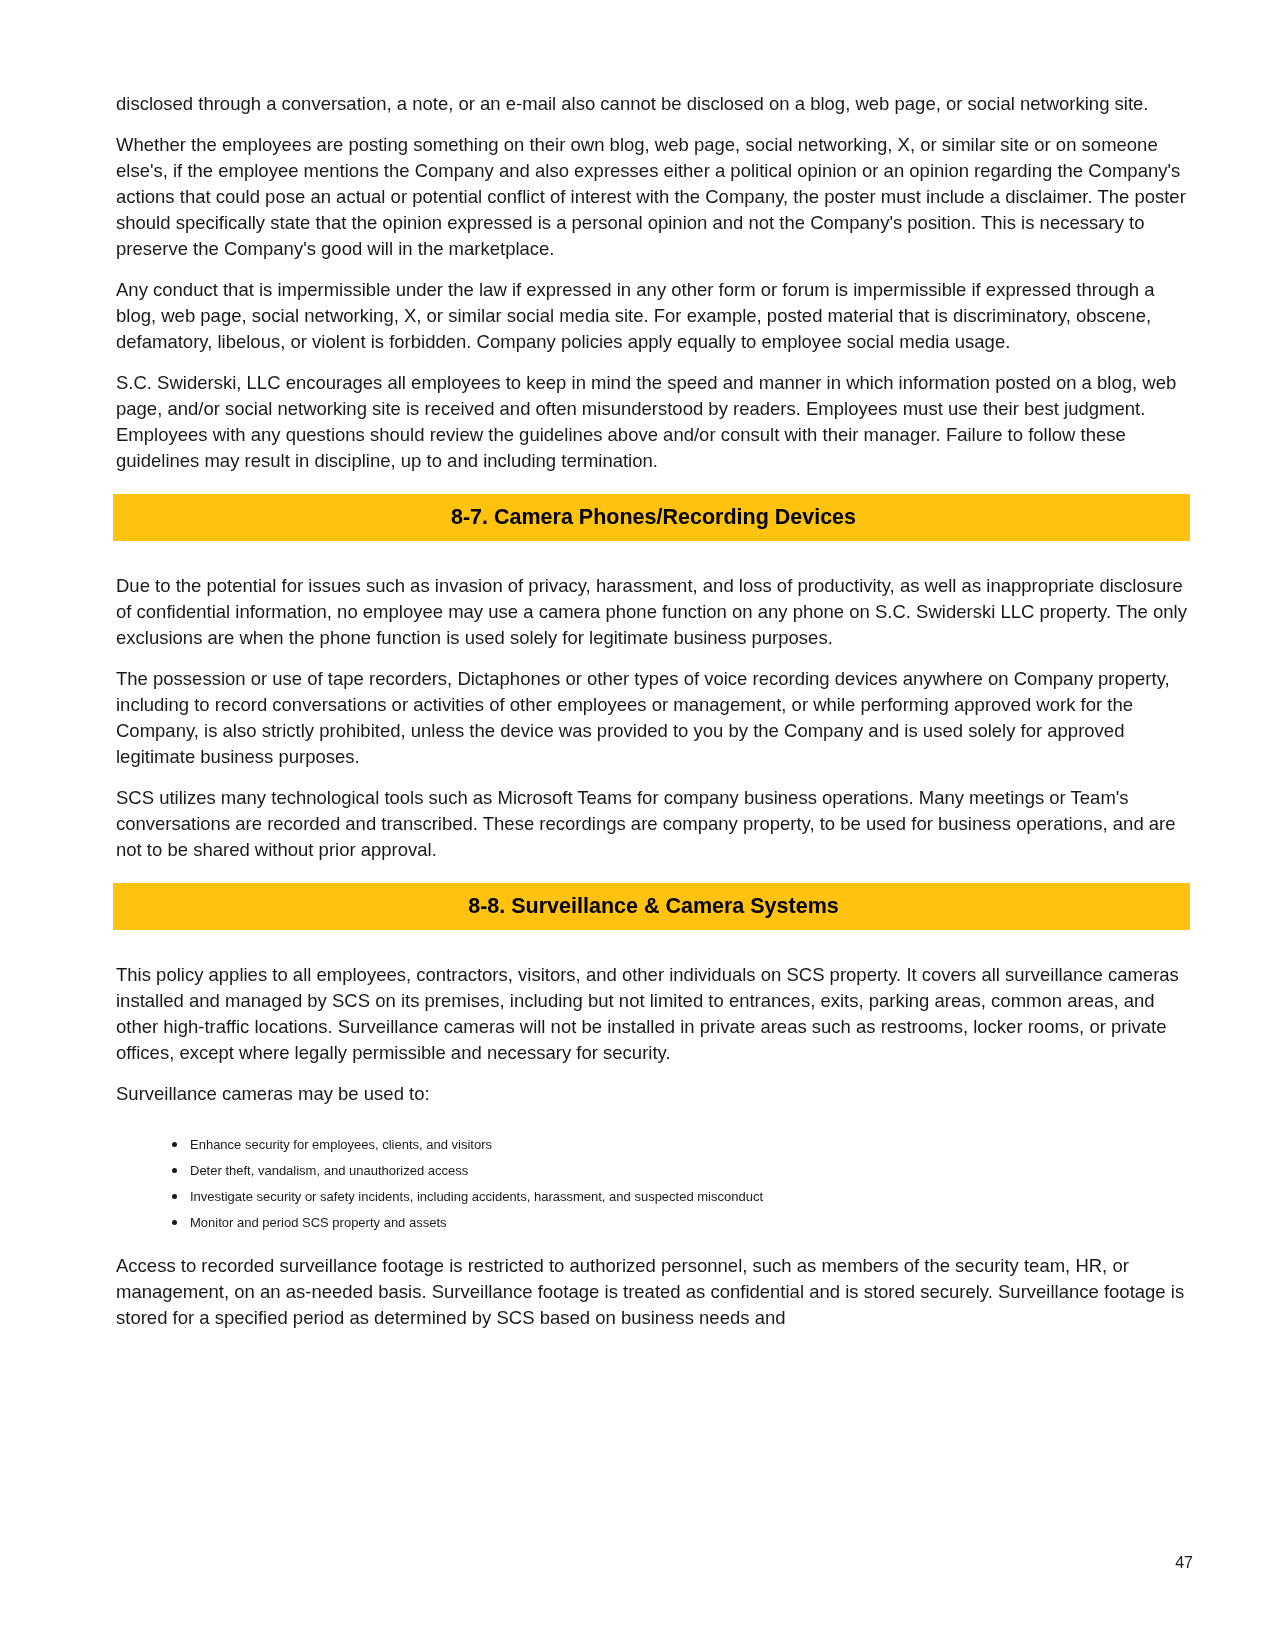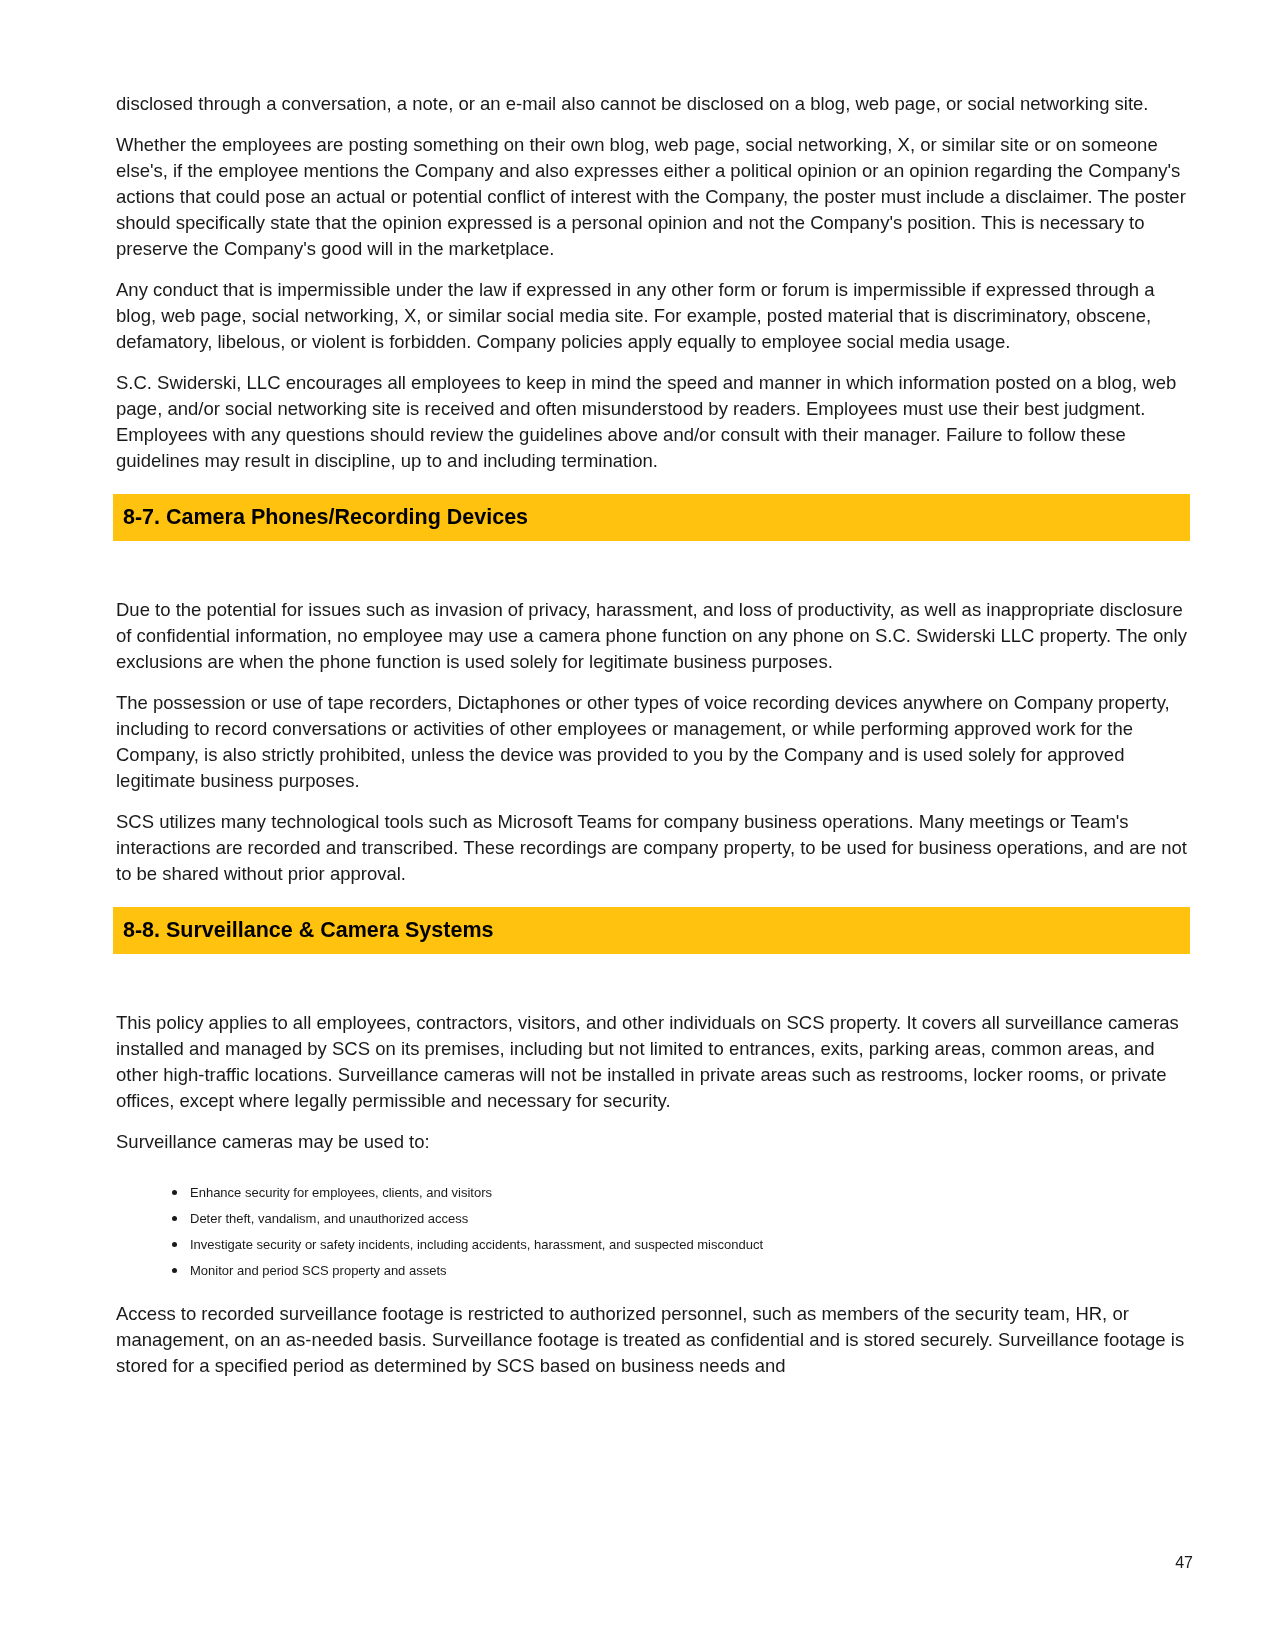--- a/index.html
+++ b/index.html
@@ -25,22 +25,23 @@
     margin: 0 0 15px 0;
     max-width: 1097px;
     letter-spacing: 0;
   }
   .section-heading {
     background: #FFC20E;
     color: #000000;
     font-size: 21.5px;
     font-weight: bold;
     line-height: 27px;
-    margin: 20px -3px 56px -3px;
+    margin: 20px -3px 32px -3px;
     padding: 10px 6px 10px 10px;
+    text-align: center;
   }
   .list-intro {
     margin-bottom: 16px;
   }
   ul.bullet-list {
     margin: 24px 0 0 0;
     padding: 0 0 0 72px;
     list-style-type: disc;
   }
   ul.bullet-list li {
@@ -75,21 +76,21 @@
   <p class="body-text">Any conduct that is impermissible under the law if expressed in any other form or forum is impermissible if expressed through a blog, web page, social networking, X, or similar social media site. For example, posted material that is discriminatory, obscene, defamatory, libelous, or violent is forbidden. Company policies apply equally to employee social media usage.</p>
 
   <p class="body-text">S.C. Swiderski, LLC encourages all employees to keep in mind the speed and manner in which information posted on a blog, web page, and/or social networking site is received and often misunderstood by readers. Employees must use their best judgment. Employees with any questions should review the guidelines above and/or consult with their manager. Failure to follow these guidelines may result in discipline, up to and including termination.</p>
 
   <h2 class="section-heading">8-7. Camera Phones/Recording Devices</h2>
 
   <p class="body-text">Due to the potential for issues such as invasion of privacy, harassment, and loss of productivity, as well as inappropriate disclosure of confidential information, no employee may use a camera phone function on any phone on S.C. Swiderski LLC property. The only exclusions are when the phone function is used solely for legitimate business purposes.</p>
 
   <p class="body-text">The possession or use of tape recorders, Dictaphones or other types of voice recording devices anywhere on Company property, including to record conversations or activities of other employees or management, or while performing approved work for the Company, is also strictly prohibited, unless the device was provided to you by the Company and is used solely for approved legitimate business purposes.</p>
 
-  <p class="body-text">SCS utilizes many technological tools such as Microsoft Teams for company business operations. Many meetings or Team's interactions are recorded and transcribed. These recordings are company property, to be used for business operations, and are not to be shared without prior approval.</p>
+  <p class="body-text">SCS utilizes many technological tools such as Microsoft Teams for company business operations. Many meetings or Team's conversations are recorded and transcribed. These recordings are company property, to be used for business operations, and are not to be shared without prior approval.</p>
 
   <h2 class="section-heading">8-8. Surveillance &amp; Camera Systems</h2>
 
 
   <p class="body-text">This policy applies to all employees, contractors, visitors, and other individuals on SCS property. It covers all surveillance cameras installed and managed by SCS on its premises, including but not limited to entrances, exits, parking areas, common areas, and other high-traffic locations. Surveillance cameras will not be installed in private areas such as restrooms, locker rooms, or private offices, except where legally permissible and necessary for security.</p>
 
   <p class="body-text list-intro">Surveillance cameras may be used to:</p>
 
   <ul class="bullet-list">
     <li>Enhance security for employees, clients, and visitors</li>

